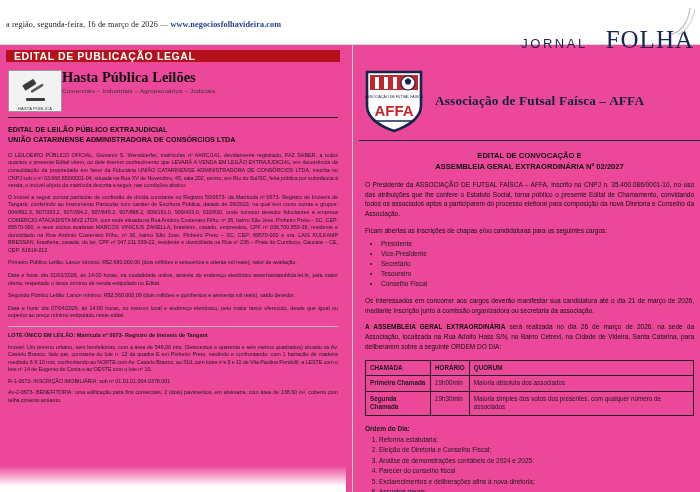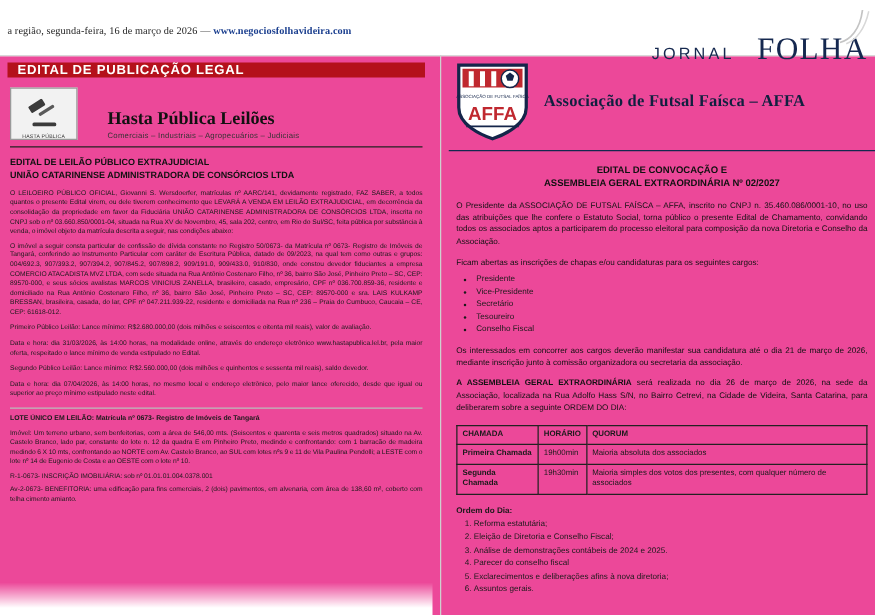--- a/index.html
+++ b/index.html
@@ -98,22 +98,22 @@
     font-family: "Liberation Sans", sans-serif;
     font-weight: bold;
     font-size: 10.5px;
     letter-spacing: 0.6px;
     padding: 0 8px;
   }
 
   
   .hasta-head {
     display: flex;
-    align-items: flex-end;
-    gap: 24px;
+    align-items: flex-start;
+    gap: 0;
     margin: 8px 8px 0 8px;
     border-bottom: 1.6px solid #222;
     padding-bottom: 5px;
   }
   .hasta-logo {
     width: 54px; height: 42px;
     position: relative;
     flex: 0 0 auto;
   }
   .hasta-logo .hammer-box {
@@ -196,20 +196,21 @@
     background: linear-gradient(to bottom, rgba(255,255,255,0), #ffffff 78%);
   }
 
   
   .affa-head {
     display: flex;
     align-items: center;
     gap: 10px;
     padding: 4px 4px 6px 4px;
     border-bottom: 1.4px solid #15284f;
+    margin-top: 20px;
   }
   .affa-crest {
     width: 62px; height: 66px;
     position: relative;
     flex: 0 0 auto;
   }
   .affa-title {
     font-family: "Liberation Serif", serif;
     font-size: 13.2px;
     font-weight: bold;

